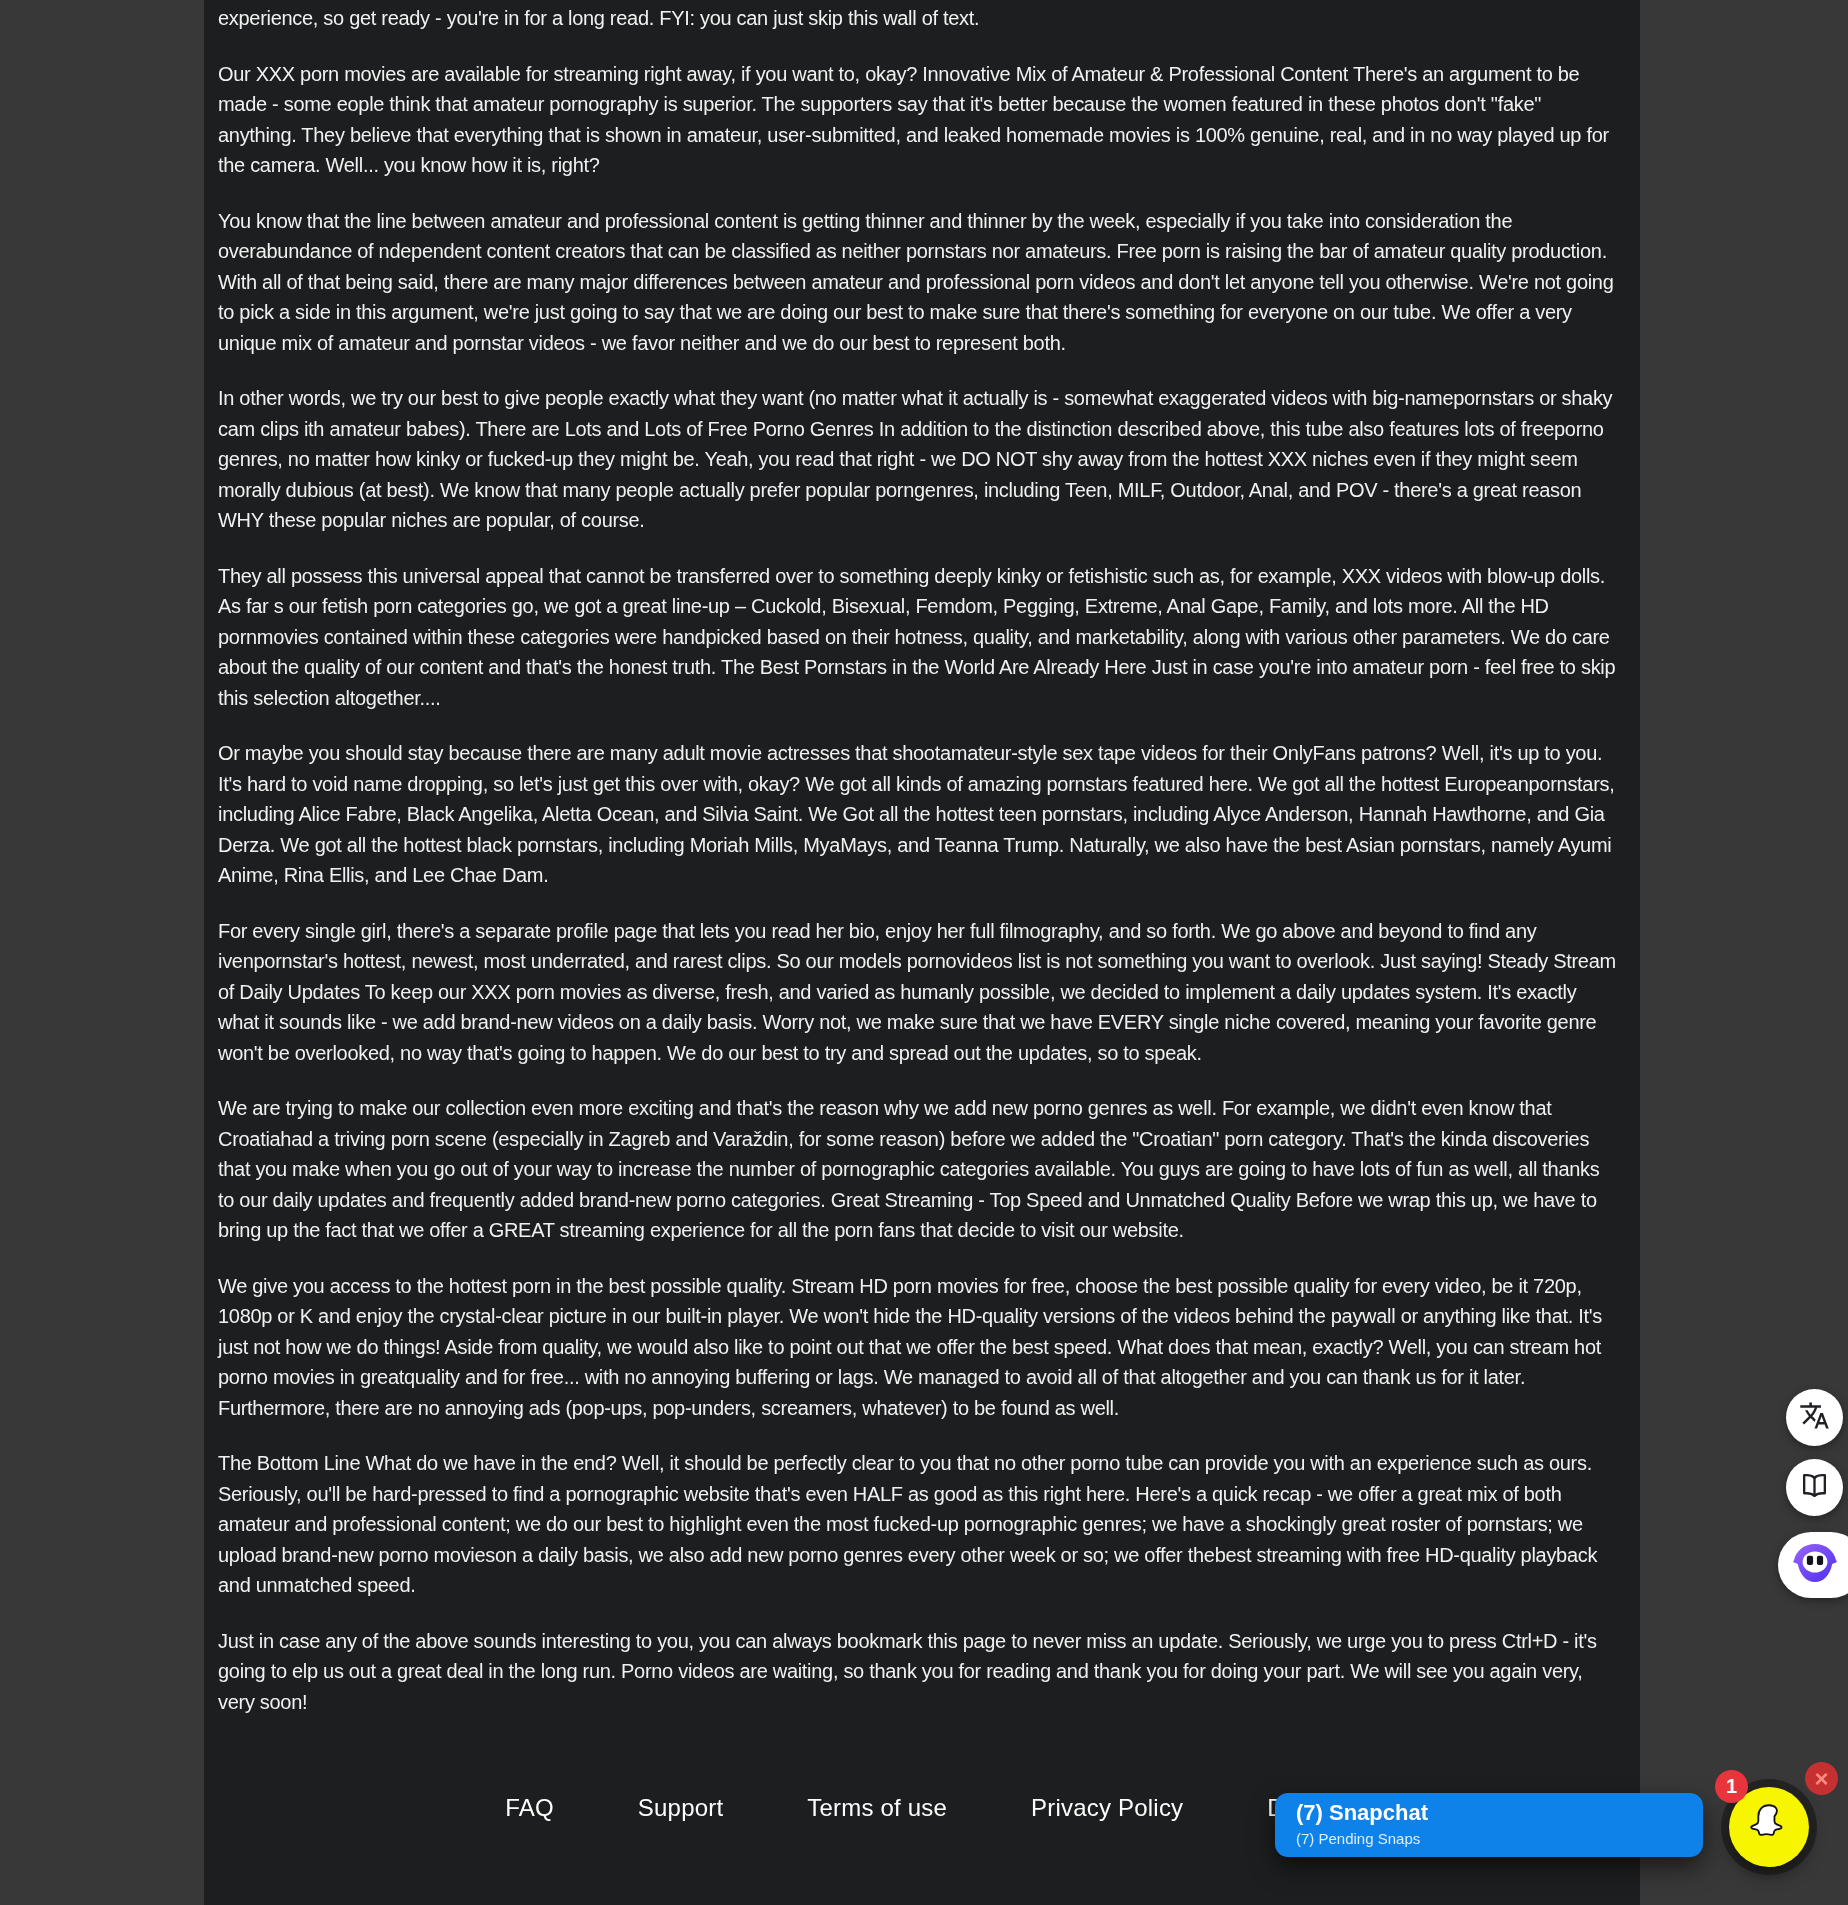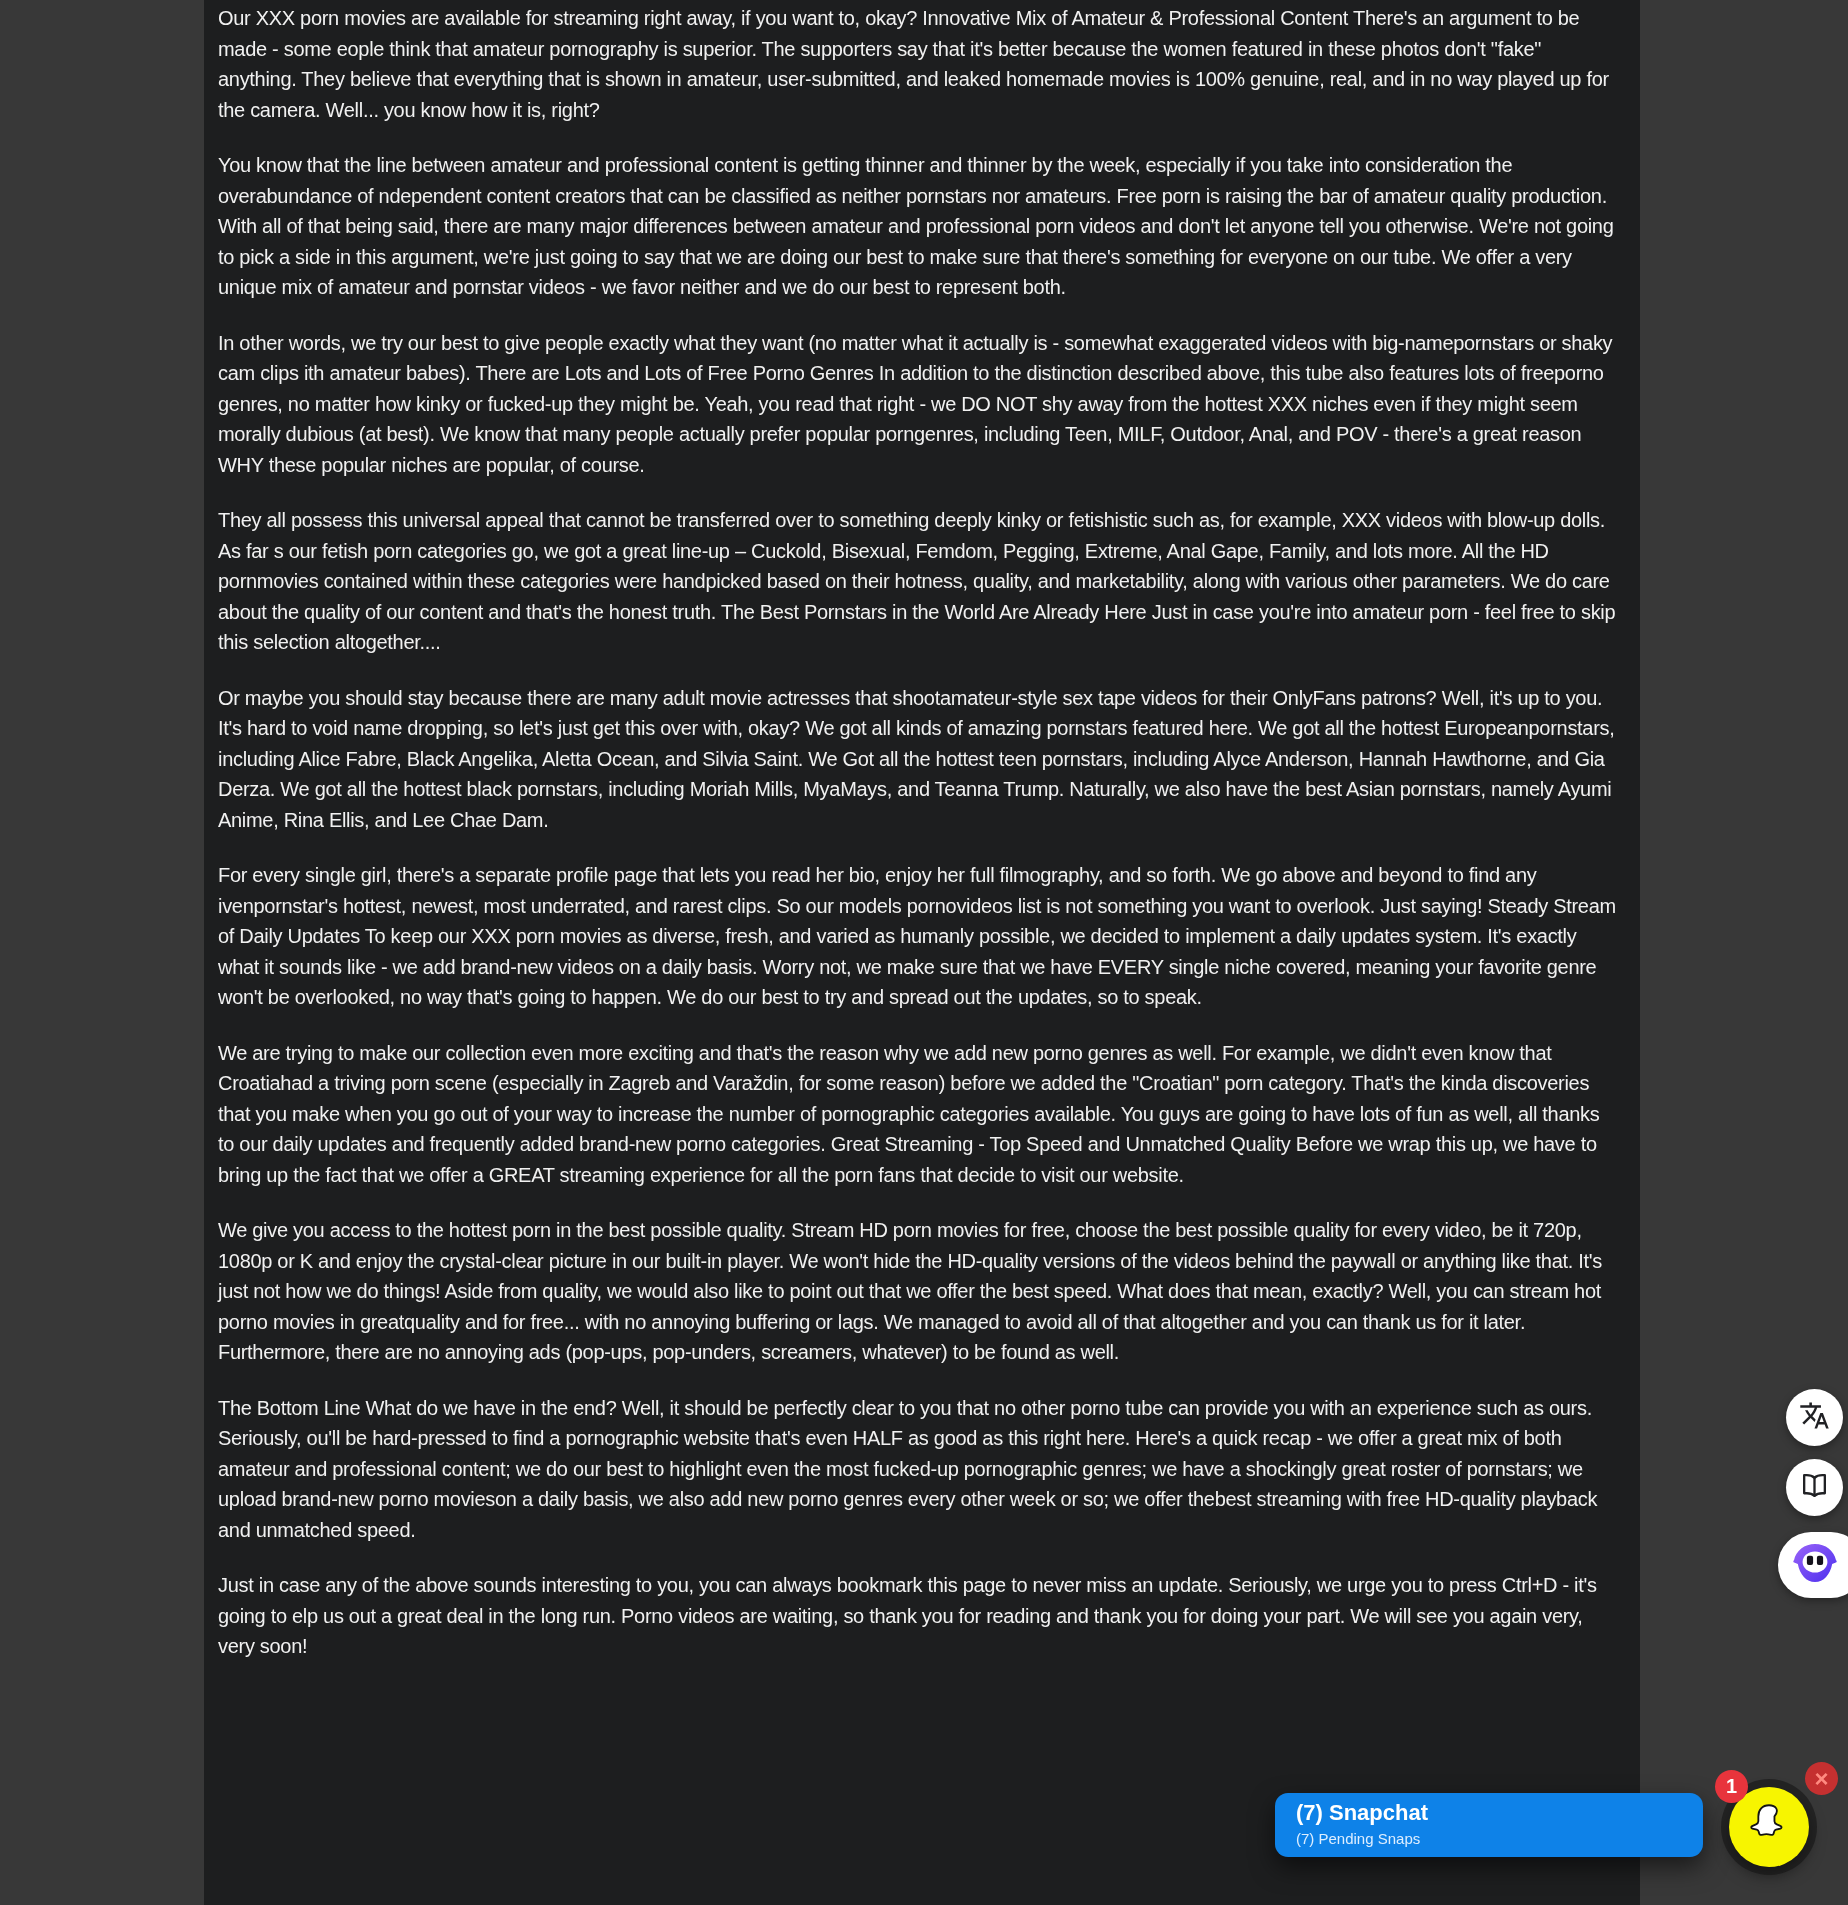--- a/index.html
+++ b/index.html
@@ -77,35 +77,44 @@
     font-size:24px; font-weight:bold; line-height:1;
     display:flex; align-items:center; justify-content:center;
     cursor:pointer;
   }
 </style>
 </head>
 <body>
 
 <main class="content">
   <div class="article">
+    <p>experience, so get ready - you're in for a long read. FYI: you can just skip this wall of text.</p>
     <div>
 
     <p>Our XXX porn movies are available for streaming right away, if you want to, okay? Innovative Mix of Amateur &amp; Professional Content There's an argument to be made - some eople think that amateur pornography is superior. The supporters say that it's better because the women featured in these photos don't "fake" anything. They believe that everything that is shown in amateur, user-submitted, and leaked homemade movies is 100% genuine, real, and in no way played up for the camera. Well... you know how it is, right?</p>
         <p>You know that the line between amateur and professional content is getting thinner and thinner by the week, especially if you take into consideration the overabundance of ndependent content creators that can be classified as neither pornstars nor amateurs. Free porn is raising the bar of amateur quality production. With all of that being said, there are many major differences between amateur and professional porn videos and don't let anyone tell you otherwise. We're not going to pick a side in this argument, we're just going to say that we are doing our best to make sure that there's something for everyone on our tube. We offer a very unique mix of amateur and pornstar videos - we favor neither and we do our best to represent both.</p>
         <p>In other words, we try our best to give people exactly what they want (no matter what it actually is - somewhat exaggerated videos with big-namepornstars or shaky cam clips ith amateur babes). There are Lots and Lots of Free Porno Genres In addition to the distinction described above, this tube also features lots of freeporno genres, no matter how kinky or fucked-up they might be. Yeah, you read that right - we DO NOT shy away from the hottest XXX niches even if they might seem morally dubious (at best). We know that many people actually prefer popular porngenres, including Teen, MILF, Outdoor, Anal, and POV - there's a great reason WHY these popular niches are popular, of course.</p>
         <p>They all possess this universal appeal that cannot be transferred over to something deeply kinky or fetishistic such as, for example, XXX videos with blow-up dolls. As far s our fetish porn categories go, we got a great line-up – Cuckold, Bisexual, Femdom, Pegging, Extreme, Anal Gape, Family, and lots more. All the HD pornmovies contained within these categories were handpicked based on their hotness, quality, and marketability, along with various other parameters. We do care about the quality of our content and that's the honest truth. The Best Pornstars in the World Are Already Here Just in case you're into amateur porn - feel free to skip this selection altogether....</p>
         <p>Or maybe you should stay because there are many adult movie actresses that shootamateur-style sex tape videos for their OnlyFans patrons? Well, it's up to you. It's hard to void name dropping, so let's just get this over with, okay? We got all kinds of amazing pornstars featured here. We got all the hottest Europeanpornstars, including Alice Fabre, Black Angelika, Aletta Ocean, and Silvia Saint. We Got all the hottest teen pornstars, including Alyce Anderson, Hannah Hawthorne, and Gia Derza. We got all the hottest black pornstars, including Moriah Mills, MyaMays, and Teanna Trump. Naturally, we also have the best Asian pornstars, namely Ayumi Anime, Rina Ellis, and Lee Chae Dam.</p>
         <p>For every single girl, there's a separate profile page that lets you read her bio, enjoy her full filmography, and so forth. We go above and beyond to find any ivenpornstar's hottest, newest, most underrated, and rarest clips. So our models pornovideos list is not something you want to overlook. Just saying! Steady Stream of Daily Updates To keep our XXX porn movies as diverse, fresh, and varied as humanly possible, we decided to implement a daily updates system. It's exactly what it sounds like - we add brand-new videos on a daily basis. Worry not, we make sure that we have EVERY single niche covered, meaning your favorite genre won't be overlooked, no way that's going to happen. We do our best to try and spread out the updates, so to speak.</p>
         <p>We are trying to make our collection even more exciting and that's the reason why we add new porno genres as well. For example, we didn't even know that Croatiahad a triving porn scene (especially in Zagreb and Varaždin, for some reason) before we added the "Croatian" porn category. That's the kinda discoveries that you make when you go out of your way to increase the number of pornographic categories available. You guys are going to have lots of fun as well, all thanks to our daily updates and frequently added brand-new porno categories. Great Streaming - Top Speed and Unmatched Quality Before we wrap this up, we have to bring up the fact that we offer a GREAT streaming experience for all the porn fans that decide to visit our website.</p>
         <p>We give you access to the hottest porn in the best possible quality. Stream HD porn movies for free, choose the best possible quality for every video, be it 720p, 1080p or K and enjoy the crystal-clear picture in our built-in player. We won't hide the HD-quality versions of the videos behind the paywall or anything like that. It's just not how we do things! Aside from quality, we would also like to point out that we offer the best speed. What does that mean, exactly? Well, you can stream hot porno movies in greatquality and for free... with no annoying buffering or lags. We managed to avoid all of that altogether and you can thank us for it later. Furthermore, there are no annoying ads (pop-ups, pop-unders, screamers, whatever) to be found as well.</p>
         <p>The Bottom Line What do we have in the end? Well, it should be perfectly clear to you that no other porno tube can provide you with an experience such as ours. Seriously, ou'll be hard-pressed to find a pornographic website that's even HALF as good as this right here. Here's a quick recap - we offer a great mix of both amateur and professional content; we do our best to highlight even the most fucked-up pornographic genres; we have a shockingly great roster of pornstars; we upload brand-new porno movieson a daily basis, we also add new porno genres every other week or so; we offer thebest streaming with free HD-quality playback and unmatched speed.</p>
         <p>Just in case any of the above sounds interesting to you, you can always bookmark this page to never miss an update. Seriously, we urge you to press Ctrl+D - it's going to elp us out a great deal in the long run. Porno videos are waiting, so thank you for reading and thank you for doing your part. We will see you again very, very soon!</p>
       </div>
   </div>
 
+  <nav class="footer">
+
+  <a class="flink">FAQ</a>
+      <a class="flink">Support</a>
+      <a class="flink">Terms of use</a>
+      <a class="flink">Privacy Policy</a>
+      <a class="flink">DMCA</a>
+    </nav>
 </main>
 
 <div class="fab" id="fab-translate">
   <span>
     <svg viewBox="0 0 24 24" width="31" height="31">
         <path fill="#202124" d="M12.87 15.07l-2.54-2.51.03-.03c1.74-1.94 2.98-4.17 3.71-6.53H17V4h-7V2H8v2H1v1.99h11.17C11.5 7.92 10.44 9.75 9 11.35 8.07 10.32 7.3 9.19 6.69 8h-2c.73 1.63 1.73 3.17 2.98 4.56l-5.09 5.02L4 19l5-5 3.11 3.11.76-2.04zM18.5 10h-2L12 22h2l1.12-3h4.75L21 22h2l-4.5-12zm-2.62 7l1.62-4.33L19.12 17h-3.24z"></path>
       </svg>
   </span>
 </div>
 <div class="fab" id="fab-reader">

